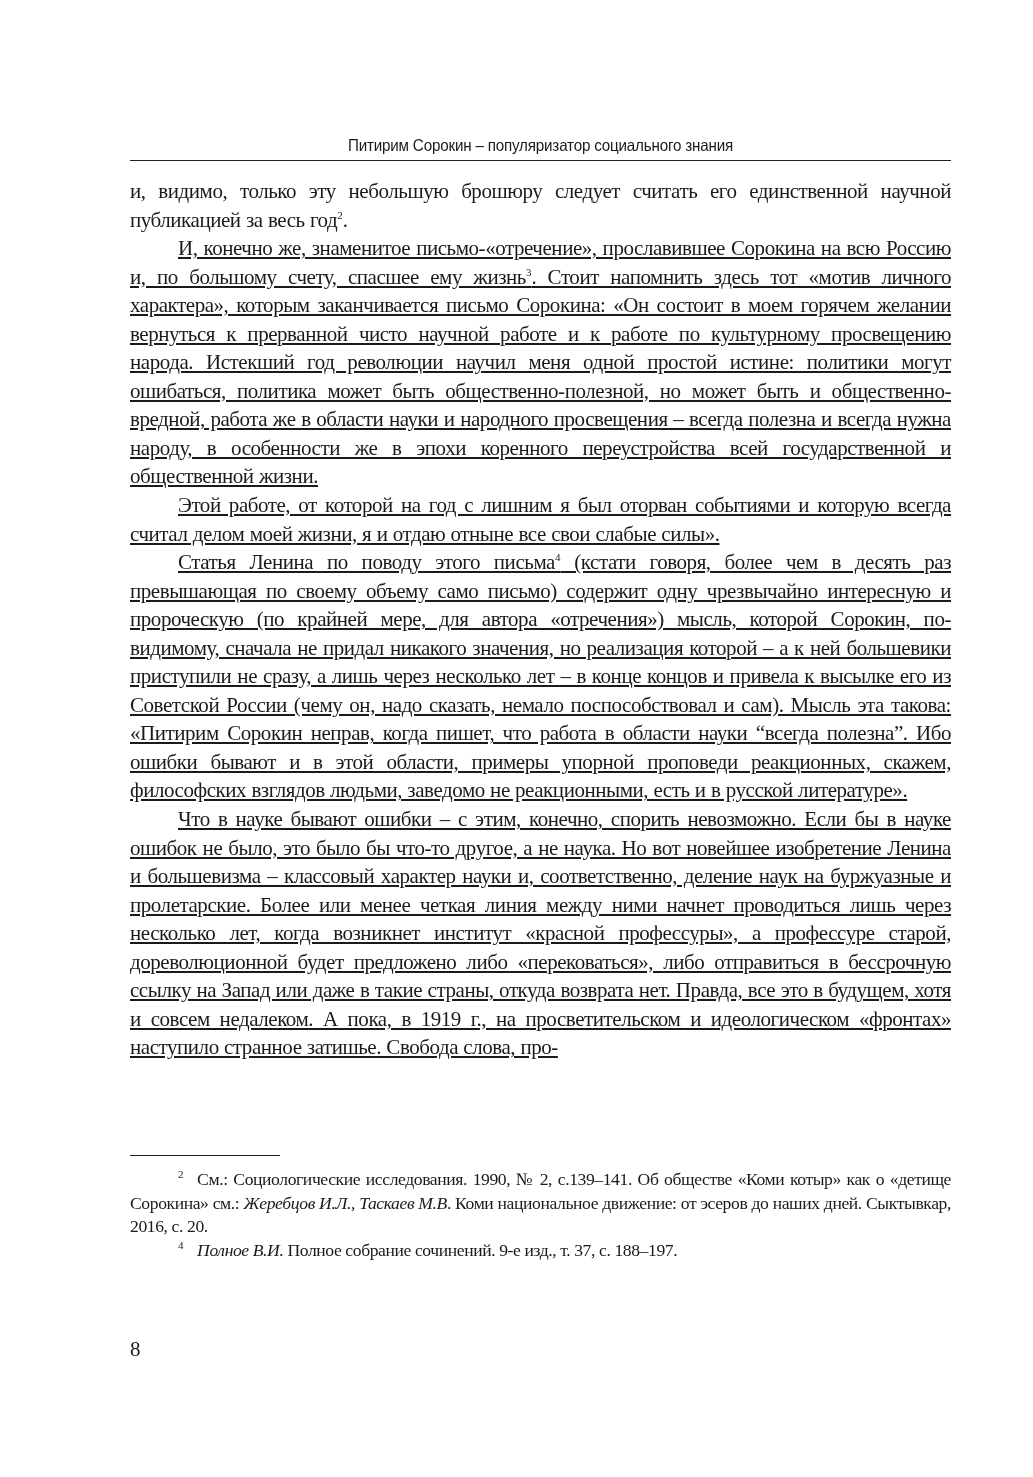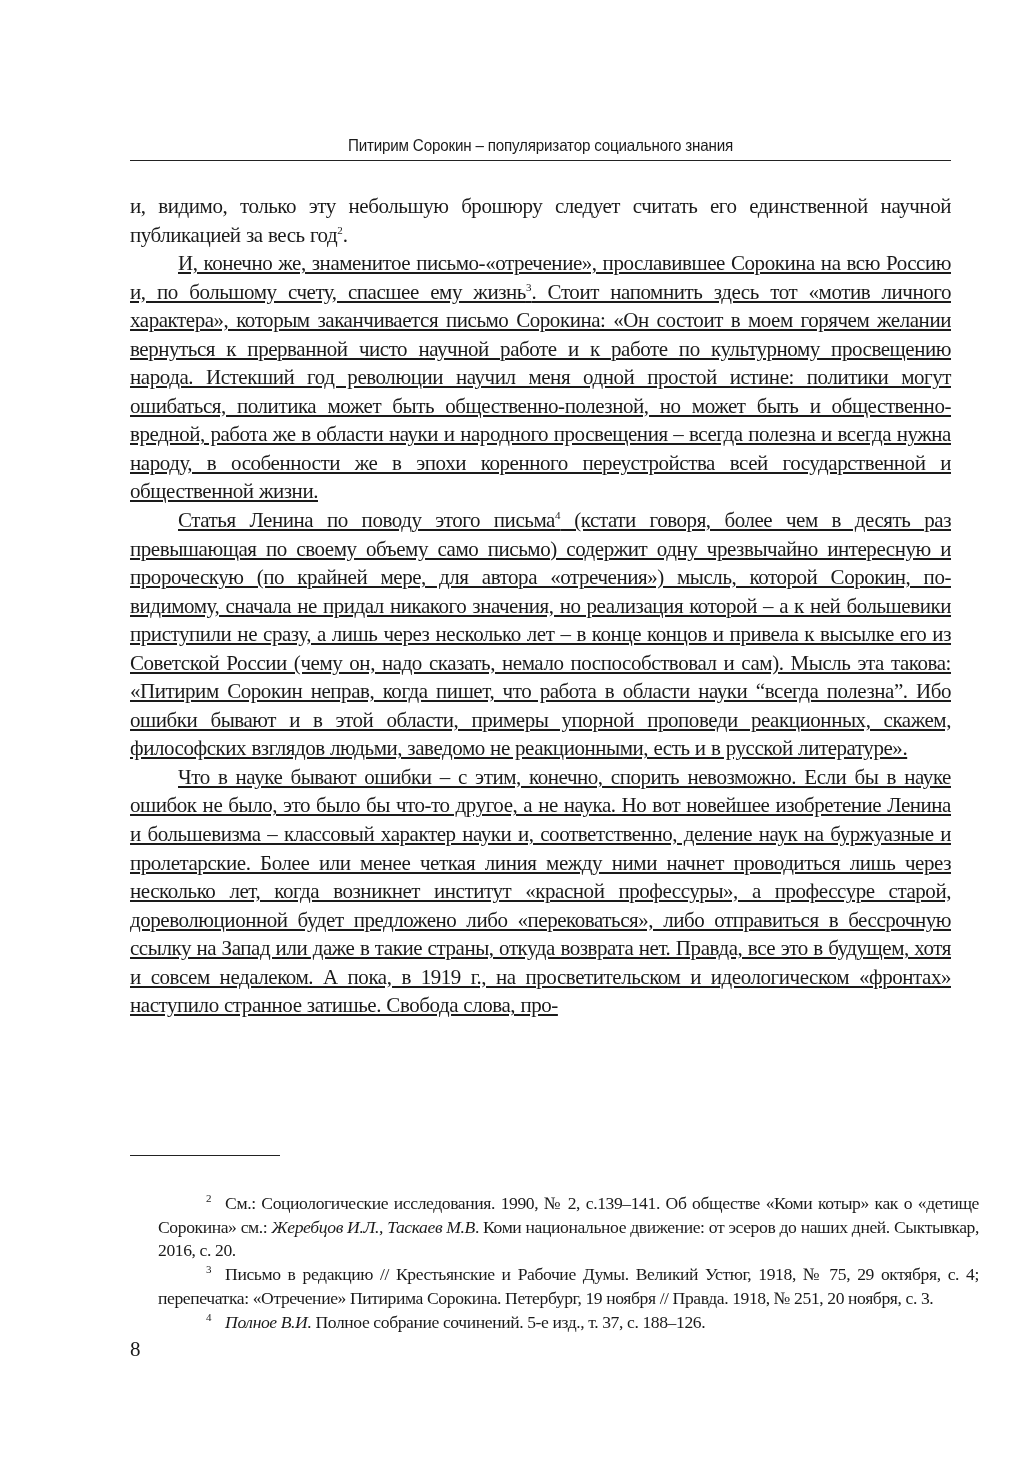--- a/index.html
+++ b/index.html
@@ -5,57 +5,57 @@
   html, body { margin: 0; padding: 0; background: #ffffff; }
   body { width: 1033px; height: 1477px; position: relative; overflow: hidden; color: #1a1a1a; }
   .page { position: absolute; left: 130px; top: 0; width: 821px; }
   .running-head {
     position: absolute; left: 0; top: 136px; width: 821px; text-align: center;
     font-family: "Liberation Sans", sans-serif; font-size: 16.5px; letter-spacing: -0.2px;
     transform: scaleX(0.92); transform-origin: center;
   }
   .head-rule { position: absolute; left: 0; top: 160px; width: 821px; height: 0; border-top: 1.3px solid #222; }
   .body-text {
-    position: absolute; left: 0; top: 192px; width: 821px;
+    position: absolute; left: 0; top: 177px; width: 821px;
     font-family: "Liberation Serif", serif; font-size: 21px; line-height: 28.55px;
     text-align: justify; letter-spacing: -0.45px; word-spacing: 0.5px;
   }
   .body-text p { margin: 0; text-indent: 0; hyphens: manual; }
   .body-text p.indent { text-indent: 48px; text-decoration: underline; }
   sup.fn { font-size: 11px; vertical-align: super; line-height: 0; letter-spacing: 0; }
   .fn-rule { position: absolute; left: 0; top: 1155px; width: 150px; border-top: 1.2px solid #222; }
   .footnotes {
-    position: absolute; left: 0; top: 1192px; width: 821px;
+    position: absolute; left: 0; top: 1168px; width: 821px;
     font-family: "Liberation Serif", serif; font-size: 17.6px; line-height: 23.7px;
-    text-align: justify; letter-spacing: -0.4px; margin-left: 28px;
+    text-align: justify; letter-spacing: -0.4px;
   }
   .footnotes p { margin: 0; text-indent: 48px; }
   .footnotes .num { font-size: 11px; vertical-align: super; line-height: 0; margin-right: 14px; }
   .footnotes i { font-style: italic; }
   .page-number {
     position: absolute; left: 0; top: 1337px;
     font-family: "Liberation Serif", serif; font-size: 21px;
   }
 </style>
 </head>
 <body>
 
 <div class="page">
   <div class="running-head">Питирим Сорокин – популяризатор социального знания</div>
   <div class="head-rule"></div>
 
   <div class="body-text">
     <p><span>и, видимо, только эту небольшую брошюру следует считать его единственной научной публикацией за весь год</span><sup class="fn">2</sup><span>.</span></p>
     <p class="indent"><span>И, конечно же, знаменитое письмо-«отречение», прославившее Сорокина на всю Россию и, по большому счету, спасшее ему жизнь</span><sup class="fn">3</sup><span>. Стоит напомнить здесь тот «мотив личного характера», которым заканчивается письмо Сорокина: «Он состоит в моем горячем желании вернуться к прерванной чисто научной ра­боте и к работе по культурному просвещению народа. Истекший год революции научил меня одной простой истине: политики могут ошибаться, политика может быть общественно-полезной, но может быть и общественно-вредной, работа же в области науки и народного просвещения – всегда полезна и всегда нужна на­роду, в особенности же в эпохи коренного переустройства всей государственной и общественной жизни.</span></p>
+    <p class="indent"><span>Этой работе, от которой на год с лишним я был оторван событиями и кото­рую всегда считал делом моей жизни, я и отдаю отныне все свои слабые силы».</span></p>
     <p class="indent"><span>Статья Ленина по поводу этого письма</span><sup class="fn">4</sup><span> (кстати говоря, более чем в десять раз превышающая по своему объему само письмо) содержит одну чрезвычайно ин­тересную и пророческую (по крайней мере, для автора «отречения») мысль, кото­рой Сорокин, по-видимому, сначала не придал никакого значения, но реализация которой – а к ней большевики приступили не сразу, а лишь через несколько лет – в конце концов и привела к высылке его из Советской России (чему он, надо сказать, немало поспособствовал и сам). Мысль эта такова: «Питирим Сорокин неправ, когда пишет, что работа в области науки “всегда полезна”. Ибо ошибки бывают и в этой области, примеры упорной проповеди реакционных, скажем, философ­ских взглядов людьми, заведомо не реакционными, есть и в русской литературе».</span></p>
     <p class="indent"><span>Что в науке бывают ошибки – с этим, конечно, спорить невозможно. Если бы в науке ошибок не было, это было бы что-то другое, а не наука. Но вот но­вейшее изобретение Ленина и большевизма – классовый характер науки и, со­ответственно, деление наук на буржуазные и пролетарские. Более или менее четкая линия между ними начнет проводиться лишь через несколько лет, когда возникнет институт «красной профессуры», а профессуре старой, дореволюци­онной будет предложено либо «перековаться», либо отправиться в бессрочную ссылку на Запад или даже в такие страны, откуда возврата нет. Правда, все это в будущем, хотя и совсем недалеком. А пока, в 1919 г., на просветительском и идеологическом «фронтах» наступило странное затишье. Свобода слова, про-</span></p>
   </div>
 
   <div class="fn-rule"></div>
 
   <div class="footnotes">
     <p><span class="num">2</span><span>См.: Социологические исследования. 1990, № 2, с.139–141. Об обществе «Коми ко­тыр» как о «детище Сорокина» см.: </span><i>Жеребцов И.Л., Таскаев М.В</i><span>. Коми национальное движе­ние: от эсеров до наших дней. Сыктывкар, 2016, с. 20.</span></p>
-    <p><span class="num">3</span><span>Письмо в редакцию // Крестьянские и Рабочие Думы. Великий Устюг, 1918, № 75, 29 октября, с. 4; перепечатка: «Отречение» Питирима Сорокина. Петербург, 19 ноября // Правда. 1918, № 251, 20 ноября, с. 3.</span></p>
-    <p><span class="num">4</span><i>Полное В.И.</i><span> Полное собрание сочинений. 5-е изд., т. 37, с. 188–126.</span></p>
+    <p><span class="num">4</span><i>Полное В.И.</i><span> Полное собрание сочинений. 9-е изд., т. 37, с. 188–197.</span></p>
   </div>
 
   <div class="page-number">8</div>
 </div>
 
 </body></html>

